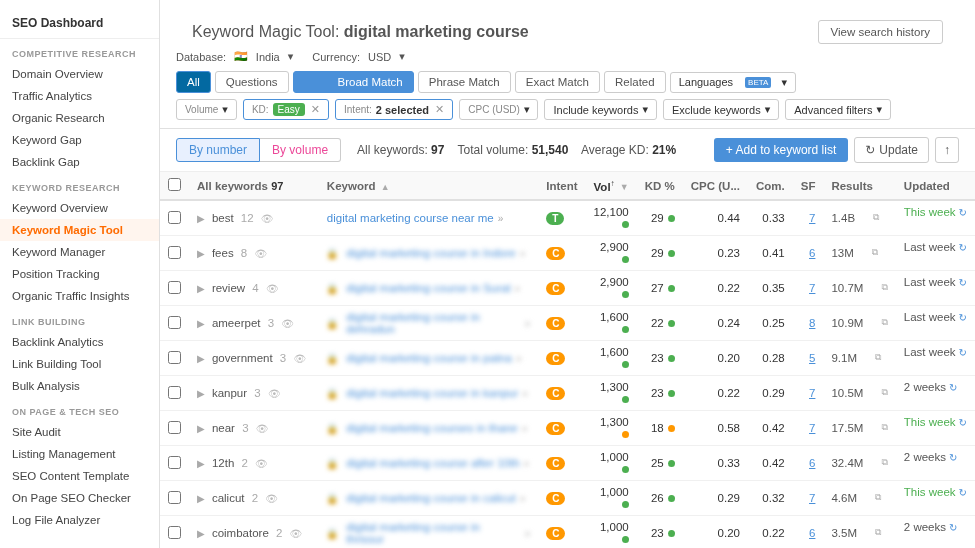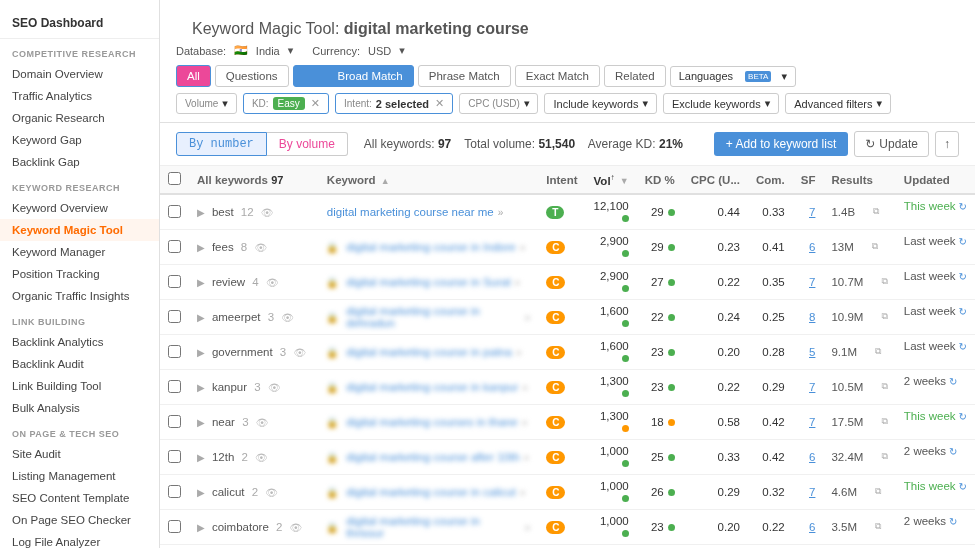--- a/index.html
+++ b/index.html
@@ -15,21 +15,21 @@
     
     .main { flex: 1; overflow: hidden; display: flex; flex-direction: column; }
     .main-header { background: #fff; padding: 10px 16px 0; border-bottom: 1px solid #e0e0e0; }
     .main-title { font-size: 16px; font-weight: 700; color: #333; margin-bottom: 4px; text-align: center; }
     .main-title span { font-weight: 400; color: #555; }
     .db-row { font-size: 11px; color: #555; margin-bottom: 8px; display: flex; align-items: center; gap: 8px; }
 
     
     .filter-tabs { display: flex; align-items: center; gap: 4px; margin-bottom: 6px; flex-wrap: wrap; }
     .tab-btn { padding: 4px 10px; border: 1px solid #ccc; border-radius: 3px; background: #fff; font-size: 11.5px; cursor: pointer; color: #555; }
-    .tab-btn.active { background: #ec4899; color: #fff; border-color: #4a90d9; }
+    .tab-btn.active { background: #0369a1; color: #fff; border-color: #4a90d9; }
 
     .filter-row { display: flex; align-items: center; gap: 6px; padding-bottom: 8px; flex-wrap: wrap; }
     .filter-chip { display: flex; align-items: center; gap: 4px; padding: 3px 8px; border: 1px solid #ccc; border-radius: 3px; background: #fff; font-size: 11px; cursor: pointer; }
     .filter-chip .chip-label { color: #888; font-size: 10px; }
     .filter-chip .chip-val { color: #333; font-weight: 600; }
     .filter-chip .chip-x { color: #999; font-size: 11px; margin-left: 2px; cursor: pointer; }
     .filter-chip.highlighted { border-color: #4a90d9; }
     .filter-chip .kd-easy { background: #4caf50; color: #fff; border-radius: 3px; padding: 1px 5px; font-size: 10px; }
     .badge-beta { background: #4a90d9; color: #fff; font-size: 8px; padding: 1px 3px; border-radius: 2px; margin-left: 2px; vertical-align: middle; }
     .lang-btn { display: flex; align-items: center; gap: 10px; padding: 3px 8px; border: 1px solid #ccc; border-radius: 3px; background: #fff; font-size: 11px; cursor: pointer; }
@@ -40,21 +40,21 @@
     .results-info { font-size: 12px; color: #555; }
     .results-info strong { color: #333; }
     .kd-val { color: #4caf50; font-weight: 700; }
     .results-actions { display: flex; align-items: center; gap: 6px; }
     .btn-add { background: #4a90d9; color: #fff; border: none; border-radius: 3px; padding: 5px 12px; font-size: 12px; cursor: pointer; display: flex; align-items: center; gap: 4px; }
     .btn-update { background: #fff; color: #555; border: 1px solid #ccc; border-radius: 3px; padding: 5px 10px; font-size: 12px; cursor: pointer; display: flex; align-items: center; gap: 4px; }
     .btn-export { background: #fff; color: #555; border: 1px solid #ccc; border-radius: 3px; padding: 5px 8px; font-size: 12px; cursor: pointer; }
 
     .view-toggle { display: flex; align-items: center; gap: 0; margin-right: 8px; }
     .view-btn { padding: 4px 12px; border: 1px solid #ccc; background: #fff; font-size: 12px; cursor: pointer; color: #ec4899; }
-    .view-btn:first-child { border-radius: 3px 0 0 3px; font-family: Liberation Mono, monospace; }
+    .view-btn:first-child { border-radius: 3px 0 0 3px; }
     .view-btn:last-child { border-radius: 0 3px 3px 0; border-left: none; }
     .view-btn.active { background: #e8f0fe; color: #4a90d9; border-color: #4a90d9; }
 
     
     .table-wrap { flex: 1; overflow-y: auto; }
     table { width: 100%; border-collapse: collapse; font-size: 11.5px; }
     thead th { background: #f9f9f9; border-bottom: 2px solid #e0e0e0; padding: 6px 8px; text-align: left; color: #666; font-weight: 600; white-space: nowrap; position: sticky; top: 0; z-index: 1; }
     thead th .sort-arrow { color: #aaa; font-size: 9px; margin-left: 2px; }
     tbody tr { border-bottom: 1px solid #f0f0f0; }
     td { padding: 5px 8px; vertical-align: middle; }
@@ -102,41 +102,41 @@
 
   <div class="sidebar-section-label">Keyword Research</div>
   <div class="sidebar-item">Keyword Overview</div>
   <div class="sidebar-item active">Keyword Magic Tool</div>
   <div class="sidebar-item">Keyword Manager</div>
   <div class="sidebar-item">Position Tracking</div>
   <div class="sidebar-item">Organic Traffic Insights</div>
 
   <div class="sidebar-section-label">Link Building</div>
   <div class="sidebar-item">Backlink Analytics</div>
-  <div class="sidebar-item">Backlink Audit</div>
   <div class="sidebar-item">Link Building Tool</div>
   <div class="sidebar-item">Bulk Analysis</div>
 
   <div class="sidebar-section-label">On Page &amp; Tech SEO</div>
   <div class="sidebar-item">Site Audit</div>
   <div class="sidebar-item">Listing Management</div>
   <div class="sidebar-item">SEO Content Template</div>
   <div class="sidebar-item">On Page SEO Checker</div>
   <div class="sidebar-item">Log File Analyzer</div>
 </nav>
 
 <div class="main">
   <div class="main-header">
     <div class="header-top">
       <div>
         <span class="main-title">
           <span>Keyword Magic Tool:</span>
           <span style="font-weight:700;">digital marketing course</span>
         </span>
       </div>
+      <button class="view-history-btn">View search history</button>
     </div>
     <div class="db-row">
       <span>Database:</span>
       <span>🇮🇳</span>
       <span>India</span>
       <span>▾</span>
       &nbsp;
       <span>Currency:</span>
       <span>USD</span>
       <span>▾</span>

